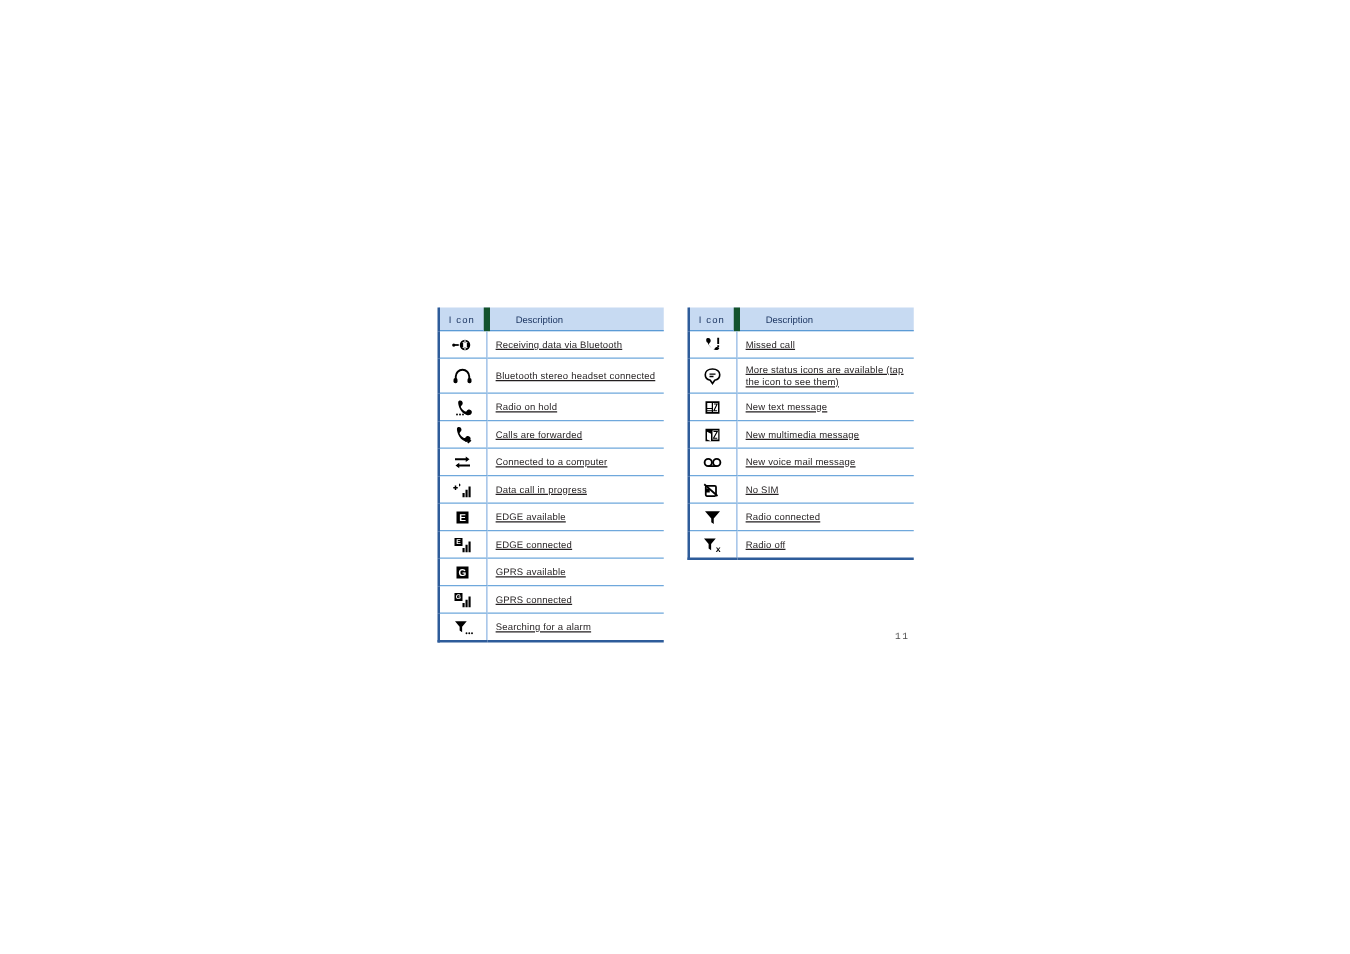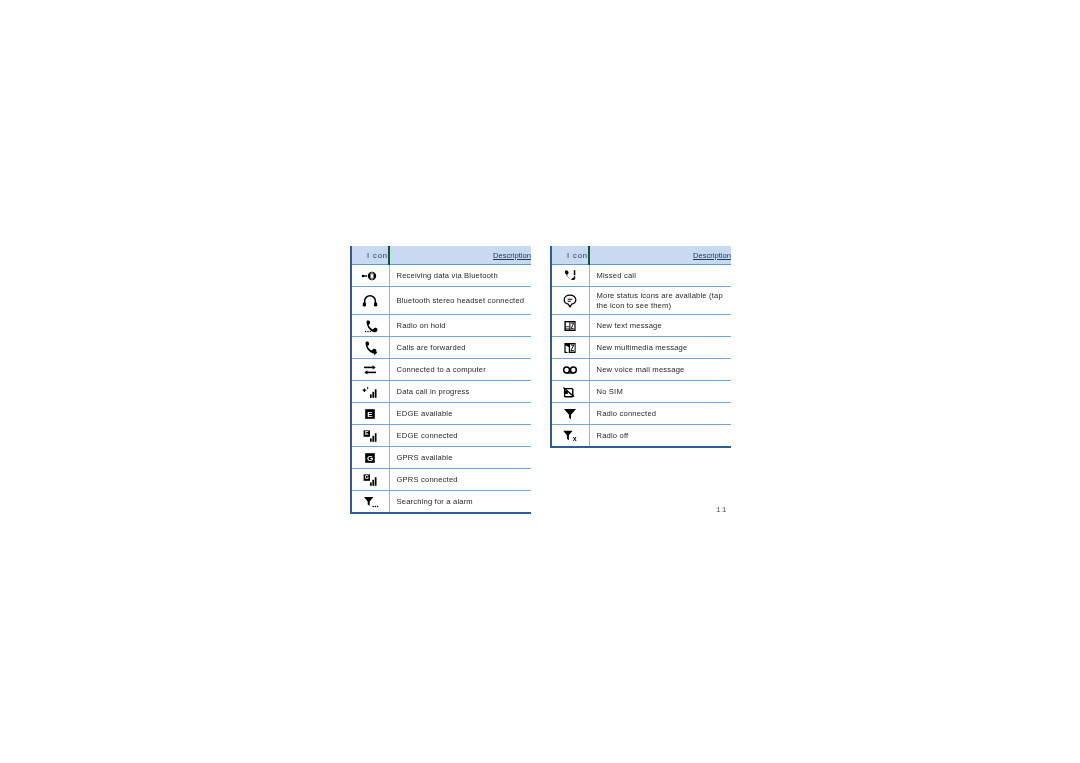--- a/index.html
+++ b/index.html
@@ -43,35 +43,34 @@
   .icon-table.right { left: 200px; }
 
   .icon-table col.c-icon { width: 38px; }
   .icon-table col.c-desc { width: 142px; }
 
   .icon-table thead th {
     background: #c7daf2;
     color: #1f3864;
     font-weight: normal;
     font-size: 7.6px;
-    text-align: right;
+    text-align: left;
     padding: 4px 0 4px 6px;
     height: 10px;
     vertical-align: middle;
     border-bottom: 1px solid #5b9bd5;
   }
   .icon-table thead th.h-icon {
     letter-spacing: 0.9px;
     border-left: 2px solid #2e5c9a;
     padding-left: 7px;
   }
   .icon-table thead th.h-desc {
-    border-left: 2px solid #14532d;
+    border-left: 5px solid #14532d;
     padding-left: 21px;
-    text-decoration: underline;
   }
 
   .icon-table tbody td {
     border-bottom: 1px solid #6fa8dc;
     vertical-align: middle;
     padding: 0;
   }
   .icon-table tbody tr:last-child td {
     border-bottom: 2px solid #2e5c9a;
   }
@@ -82,20 +81,21 @@
     height: 19px;
     padding: 1px 0;
   }
   .icon-table tbody td.cell-desc {
     border-left: 1px solid #8fb6e3;
     padding: 3px 4px 3px 7px;
     line-height: 1.28;
     color: #231f20;
     font-size: 7.6px;
     letter-spacing: 0.18px;
+    text-decoration: underline;
   }
   .icon-table tbody tr.tall td.cell-icon { height: 25px; }
 
   .ic {
     display: inline-block;
     width: 20px;
     height: 16px;
     line-height: 0;
     vertical-align: middle;
   }

